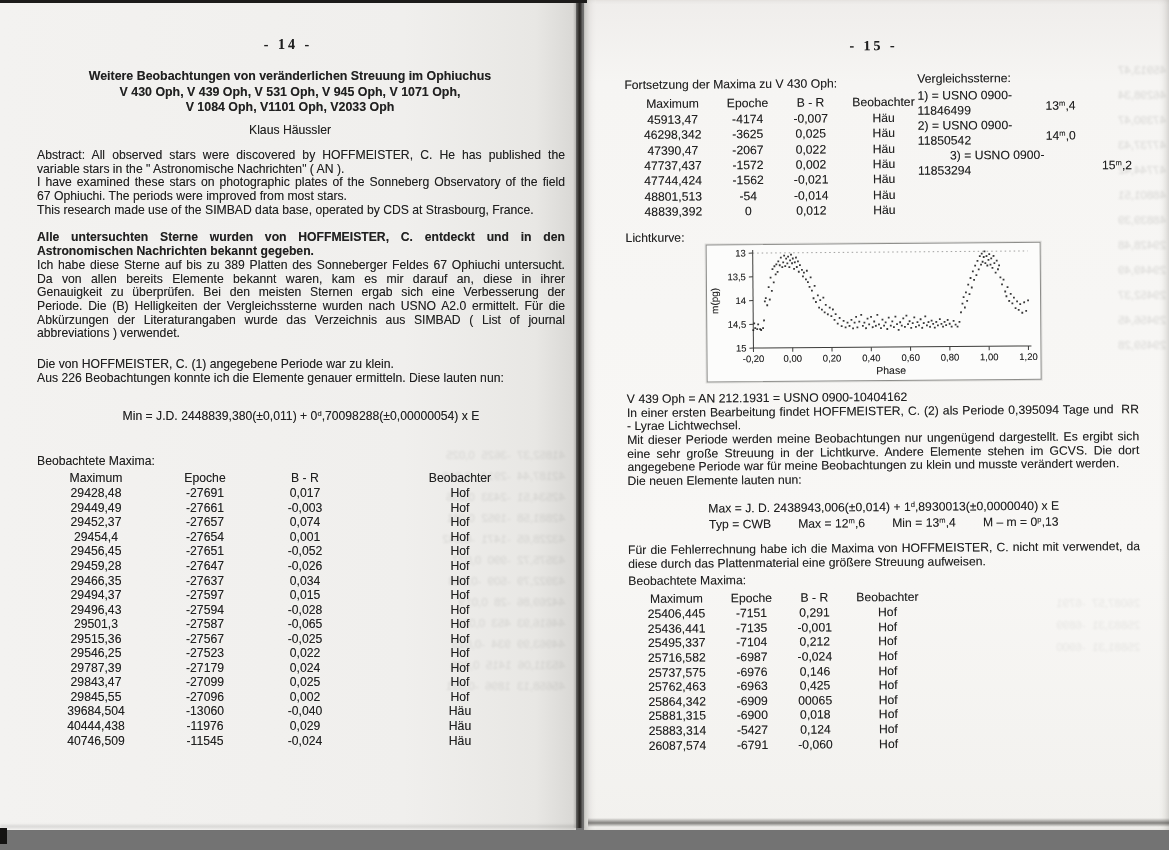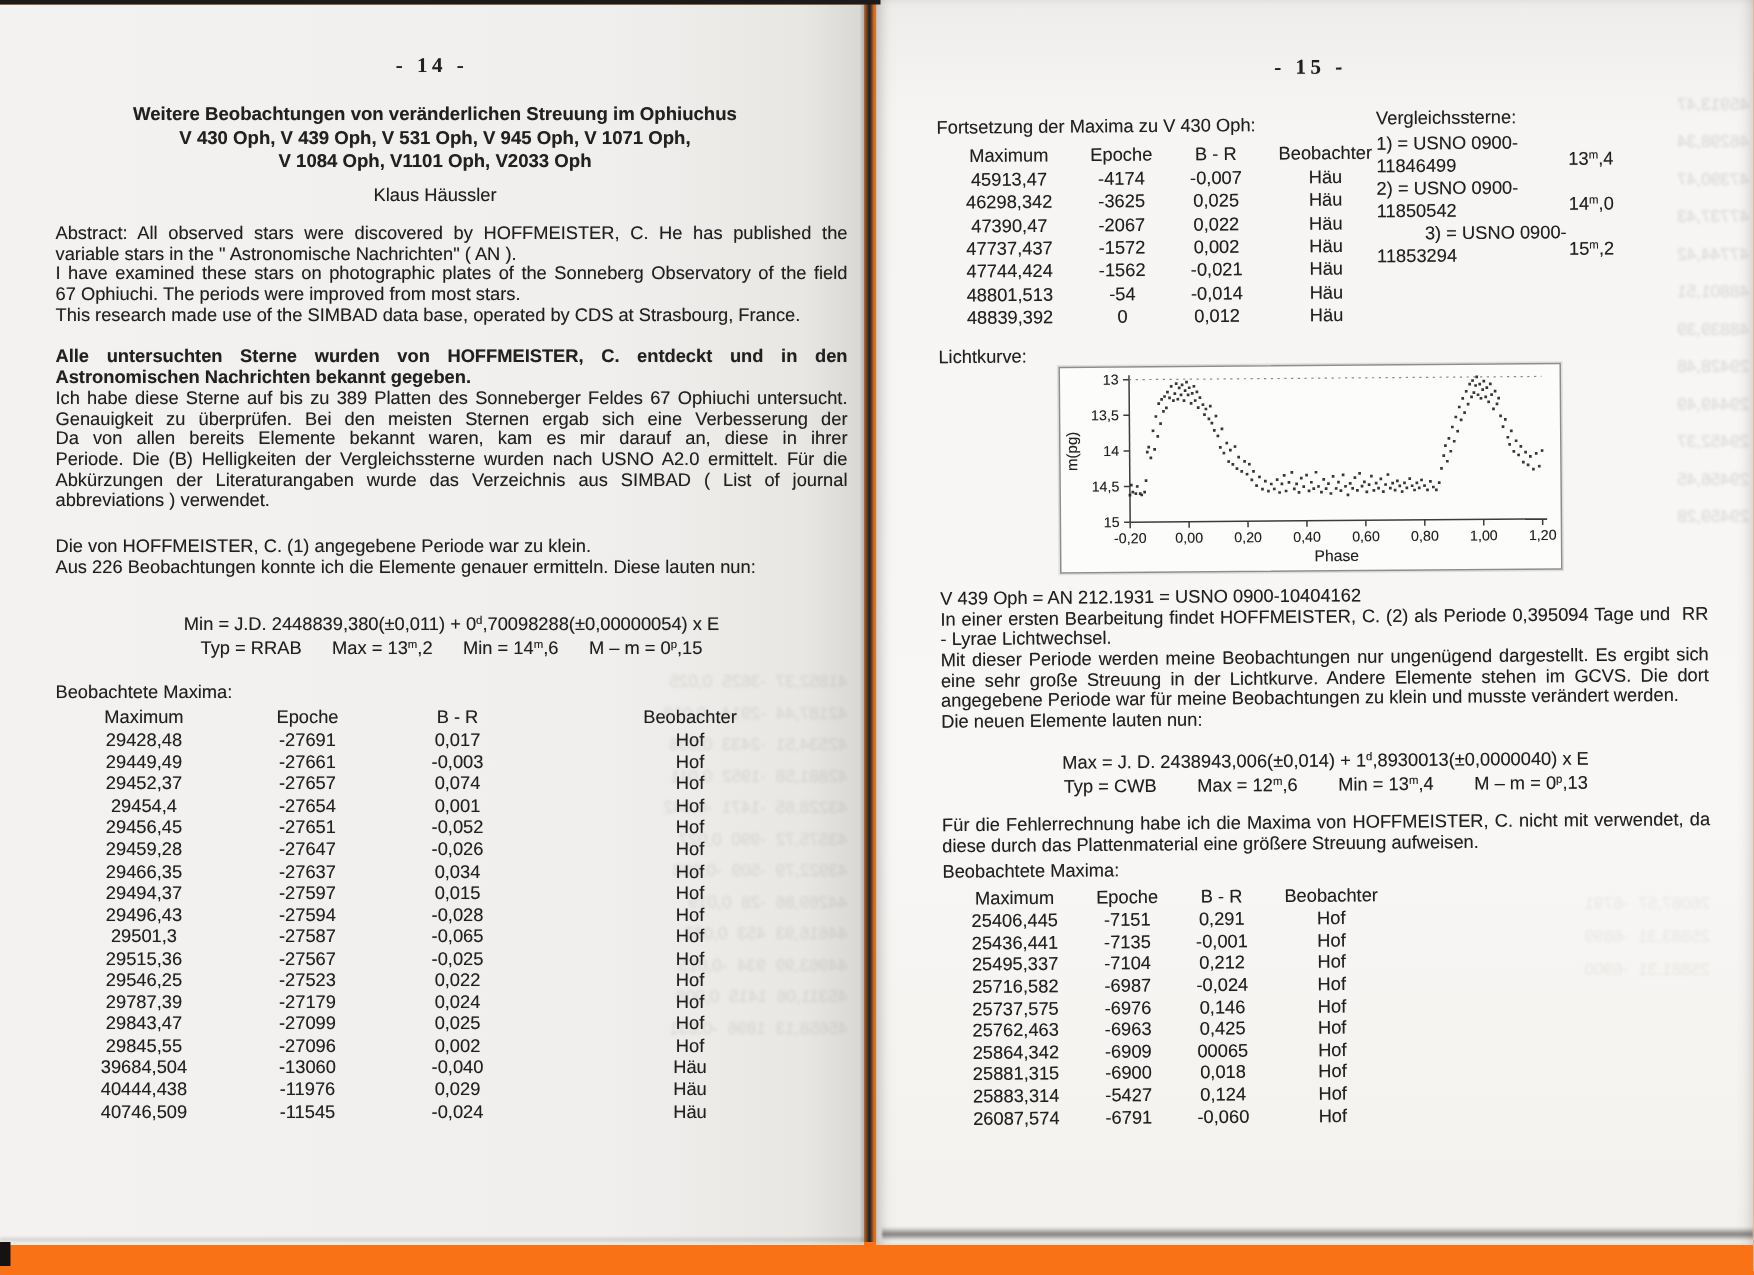--- a/index.html
+++ b/index.html
@@ -1,17 +1,17 @@
 <!DOCTYPE html>
 <html><head>
 <meta charset="utf-8">
 <style>
   html,body{margin:0;padding:0;background:#e9e8e5;}
   .scan{position:relative;width:1169px;height:850px;overflow:hidden;
-        background:#f97316;font-family:"Liberation Sans",sans-serif;color:#202020;}
+        background:#737373;font-family:"Liberation Sans",sans-serif;color:#202020;}
   .page{position:absolute;top:0;bottom:20px;}
   .page-left{left:0;width:576px;top:3px;
     background:linear-gradient(90deg,#f3f2f0 0%,#f0efed 70%,#e8e7e4 93%,#d8d7d4 100%);}
   .page-right{left:584px;width:585px;top:0;
     background:linear-gradient(180deg,#efedeb 0%,#f6f5f3 10%,#f8f7f5 65%,#f2f1ee 100%);
     box-shadow:inset -6px 0 10px -6px rgba(110,108,102,.45), inset 8px 0 10px -7px rgba(110,108,102,.55);}
   .gutter{position:absolute;left:573px;top:0;width:12px;height:828px;
     background:linear-gradient(90deg,rgba(70,68,64,0) 0%,rgba(70,68,64,.25) 25%,#33312e 48%,#242220 58%,rgba(90,88,84,.25) 80%,rgba(90,88,84,0) 100%);}
   .top-strip{position:absolute;left:0;top:0;width:587px;height:3px;background:#1c1b1a;}
   .bottom-shadow-right{position:absolute;left:588px;top:818px;width:581px;height:9px;
@@ -116,34 +116,33 @@
     <div class="ln">This research made use of the SIMBAD data base, operated by CDS at Strasbourg, France.</div>
   </div>
 
   <div class="blk txt" style="left:37px;top:231px;width:528px;font-weight:bold;">
     <div class="ln str">Alle untersuchten Sterne wurden von HOFFMEISTER, C. entdeckt und in den</div>
     <div class="ln">Astronomischen Nachrichten bekannt gegeben.</div>
   </div>
 
   <div class="blk txt" style="left:37px;top:259px;width:528px;">
     <div class="ln str">Ich habe diese Sterne auf bis zu 389 Platten des Sonneberger Feldes 67 Ophiuchi untersucht.</div>
+    <div class="ln str">Da von allen bereits Elemente bekannt waren, kam es mir darauf an, diese in ihrer</div>
     <div class="ln str">Genauigkeit zu überprüfen. Bei den meisten Sternen ergab sich eine Verbesserung der</div>
-    <div class="ln str">Da von allen bereits Elemente bekannt waren, kam es mir darauf an, diese in ihrer</div>
     <div class="ln str">Periode. Die (B) Helligkeiten der Vergleichssterne wurden nach USNO A2.0 ermittelt. Für die</div>
     <div class="ln str">Abkürzungen der Literaturangaben wurde das Verzeichnis aus SIMBAD ( List of journal</div>
     <div class="ln">abbreviations ) verwendet.</div>
   </div>
 
   <div class="blk txt" style="left:37px;top:358px;width:528px;">
     <div class="ln">Die von HOFFMEISTER, C. (1) angegebene Periode war zu klein.</div>
     <div class="ln">Aus 226 Beobachtungen konnte ich die Elemente genauer ermitteln. Diese lauten nun:</div>
   </div>
 
   <div class="blk formula" style="left:37px;top:409px;width:528px;"><span>Min = J.D. 2448839,380(±0,011) + 0</span><span class="sup">d</span><span>,70098288(±0,00000054) x E</span></div>
-  <div class="blk formula" style="left:37px;top:425px;width:528px;"><span>Typ = RRAB      Max = 13</span><span class="sup">m</span><span>,2      Min = 14</span><span class="sup">m</span><span>,6      M – m = 0</span><span class="sup">p</span><span>,15</span></div>
 
   <div class="blk txt" style="left:37px;top:455px;">Beobachtete Maxima:</div>
 
   <div class="blk tbl gridL" style="left:37px;top:471px;">
       <div class="trow">
         <span class="tc c0">Maximum</span>
         <span class="tc c1">Epoche</span>
         <span class="tc c2">B - R</span>
         <span class="tc c3">Beobachter</span>
       </div>
@@ -320,21 +319,21 @@
 
     <div class="blk txt" style="left:920px;top:75px;">Vergleichssterne:</div>
     <div class="blk txt" style="left:920px;top:92px;">1) = USNO 0900-</div>
     <div class="blk txt" style="left:920px;top:107px;">11846499</div>
     <div class="blk txt" style="left:1048px;top:103px;"><span>13</span><span class="sup">m</span><span>,4</span></div>
     <div class="blk txt" style="left:920px;top:122px;">2) = USNO 0900-</div>
     <div class="blk txt" style="left:920px;top:137px;">11850542</div>
     <div class="blk txt" style="left:1048px;top:133px;"><span>14</span><span class="sup">m</span><span>,0</span></div>
     <div class="blk txt" style="left:920px;top:152px;margin-left:32px;">3) = USNO 0900-</div>
     <div class="blk txt" style="left:920px;top:167px;">11853294</div>
-    <div class="blk txt" style="left:1048px;top:163px;text-align:right;"><span>15</span><span class="sup">m</span><span>,2</span></div>
+    <div class="blk txt" style="left:1104px;top:163px;text-align:right;"><span>15</span><span class="sup">m</span><span>,2</span></div>
 
     <div class="blk txt" style="left:627px;top:232px;">Lichtkurve:</div>
 
     <div class="chartbox" id="lightcurve"><svg width="331" height="134" viewBox="0 0 331 134">
           <line x1="46" y1="5" x2="46" y2="103" stroke="#3c3c3a" stroke-width="1"></line>
           <line x1="46" y1="103" x2="324" y2="103" stroke="#3c3c3a" stroke-width="1"></line>
           <line x1="46" y1="8" x2="321" y2="8" stroke="#8a8a88" stroke-width="0.8" stroke-dasharray="1.5,3"></line>
           <line x1="42" y1="8" x2="46" y2="8" stroke="#3c3c3a" stroke-width="1"></line>
           <text x="39" y="11.2" text-anchor="end" font-size="9.5" font-family="Liberation Sans, sans-serif" fill="#222">13</text>
           <line x1="42" y1="31.75" x2="46" y2="31.75" stroke="#3c3c3a" stroke-width="1"></line>

